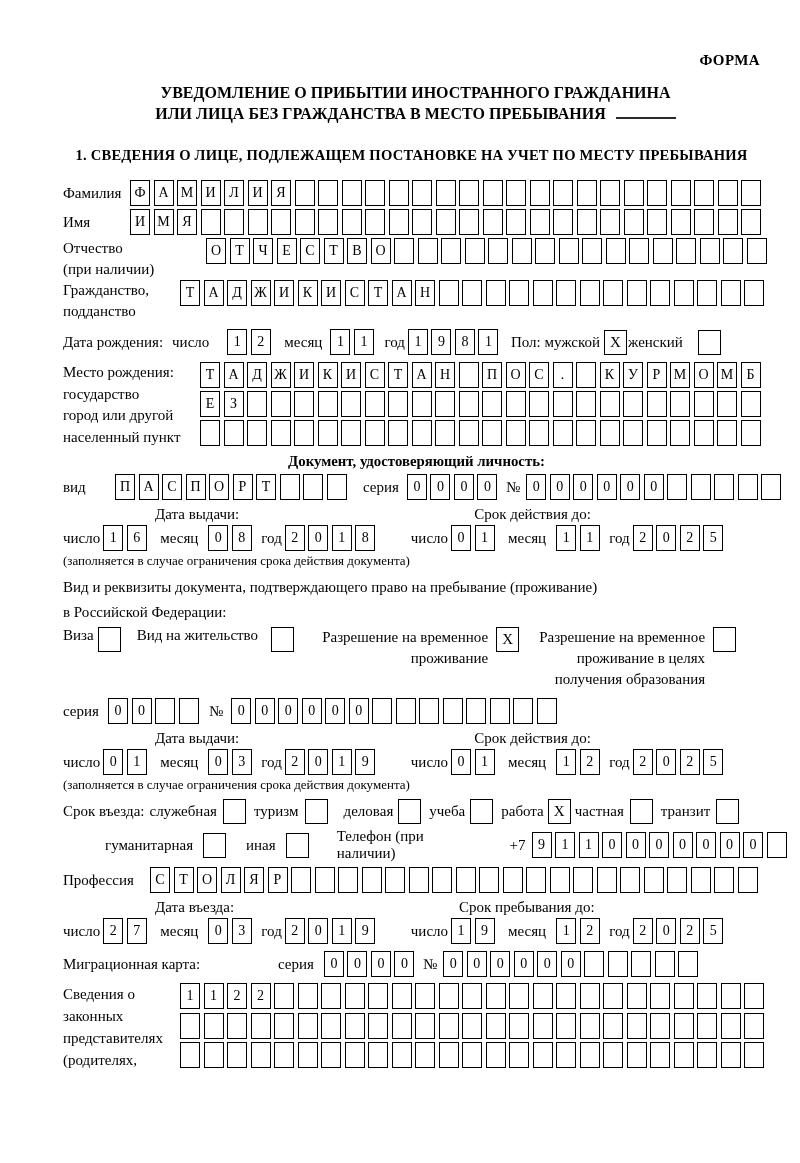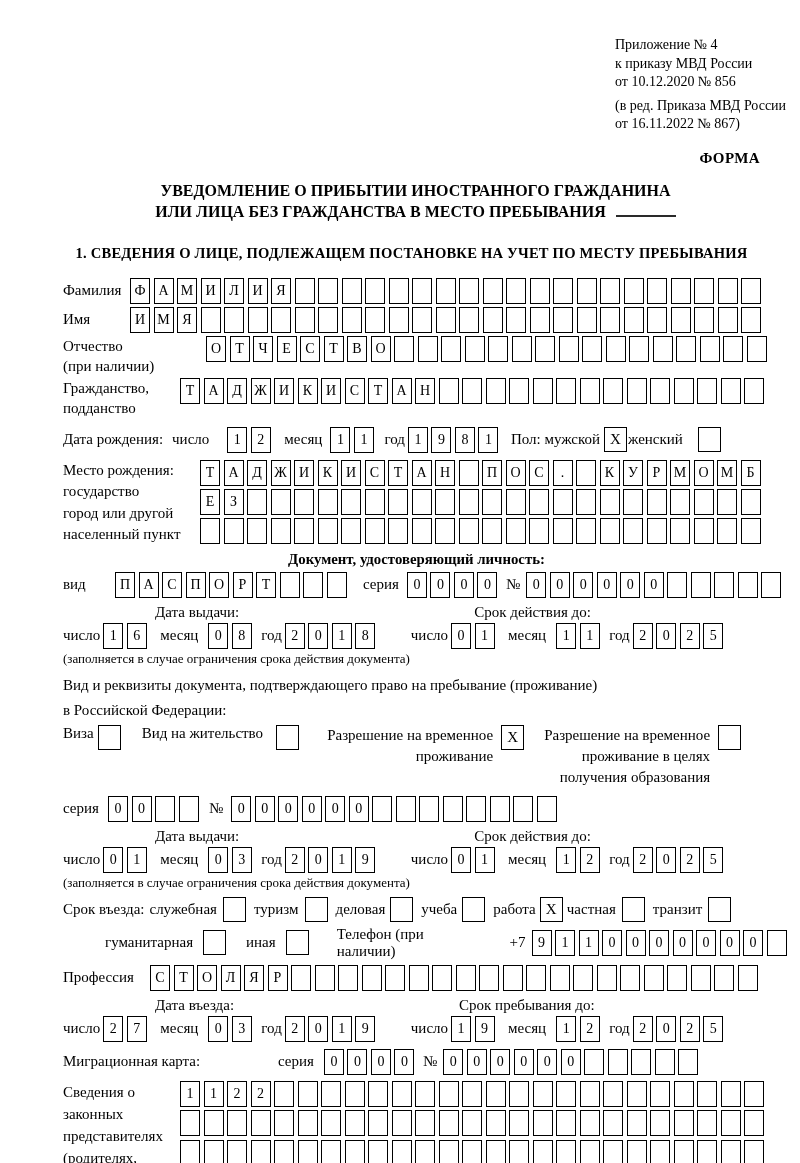--- a/index.html
+++ b/index.html
@@ -26,27 +26,20 @@
   .dochead{text-align:center;font-weight:bold;font-size:14.8px;margin:5px 0 4px -20px;}
   .dhdr{display:flex;margin-top:6px;}
   .note{font-size:13px;padding-right:38px;margin-top:2px;}
   .ctr{text-align:right;}
 </style>
 </head>
 <body>
 
 <div class="page">
 
-  <div class="hdr">
-    <div>Приложение № 4</div>
-    <div>к приказу МВД России</div>
-    <div>от 10.12.2020 № 856</div>
-    <div class="hdr-ed">(в ред. Приказа МВД России</div>
-    <div>от 16.11.2022 № 867)</div>
-  </div>
   <div class="forma">ФОРМА</div>
 
   <div class="title">
     <div>УВЕДОМЛЕНИЕ О ПРИБЫТИИ ИНОСТРАННОГО ГРАЖДАНИНА</div>
     <div>
       <span>ИЛИ ЛИЦА БЕЗ ГРАЖДАНСТВА В МЕСТО ПРЕБЫВАНИЯ</span><span class="blank-line"></span>
     </div>
   </div>
 
   <div class="sec">1. СВЕДЕНИЯ О ЛИЦЕ, ПОДЛЕЖАЩЕМ ПОСТАНОВКЕ НА УЧЕТ ПО МЕСТУ ПРЕБЫВАНИЯ</div>
@@ -382,21 +375,21 @@
   <div class="note">(заполняется в случае ограничения срока действия документа)</div>
 
   <div style="margin-top:6px;line-height:25px">
     <div>Вид и реквизиты документа, подтверждающего право на пребывание (проживание)</div>
     <div>в Российской Федерации:</div>
   </div>
 
   <div class="rowt" style="margin-top:2px">
     <span>Виза</span>
     <span class="cb" style="margin-left:4px"></span>
-    <span style="margin-left:21px">Вид на жительство</span>
+    <span style="margin-left:16px">Вид на жительство</span>
     <span class="cb" style="margin-left:13px"></span>
     <span class="ctr" style="margin-left:16px;width:178px;line-height:21px">
       <span>Разрешение на временное</span><br>
       <span>проживание</span>
     </span>
     <span class="cb" style="margin-left:8px">X</span>
     <span class="ctr" style="margin-left:14px;width:172px;line-height:21px">
       <span>Разрешение на временное</span><br>
       <span>проживание в целях</span><br>
       <span>получения образования</span>
@@ -474,21 +467,21 @@
   </div>
 
   <div class="note">(заполняется в случае ограничения срока действия документа)</div>
 
   <div class="row" style="margin-top:6px">
     <span>Срок въезда:</span>
     <span style="margin-left:5px">служебная</span>
     <span class="cb" style="margin-left:6px"></span>
     <span style="margin-left:8px">туризм</span>
     <span class="cb" style="margin-left:6px"></span>
-    <span style="margin-left:8px">деловая</span>
+    <span style="margin-left:16px">деловая</span>
     <span class="cb" style="margin-left:5px"></span>
     <span style="margin-left:8px">учеба</span>
     <span class="cb" style="margin-left:5px"></span>
     <span style="margin-left:8px">работа</span>
     <span class="cb" style="margin-left:4px">X</span>
     <span style="margin-left:4px">частная</span>
     <span class="cb" style="margin-left:6px"></span>
     <span style="margin-left:8px">транзит</span>
     <span class="cb" style="margin-left:6px"></span>
   </div>

